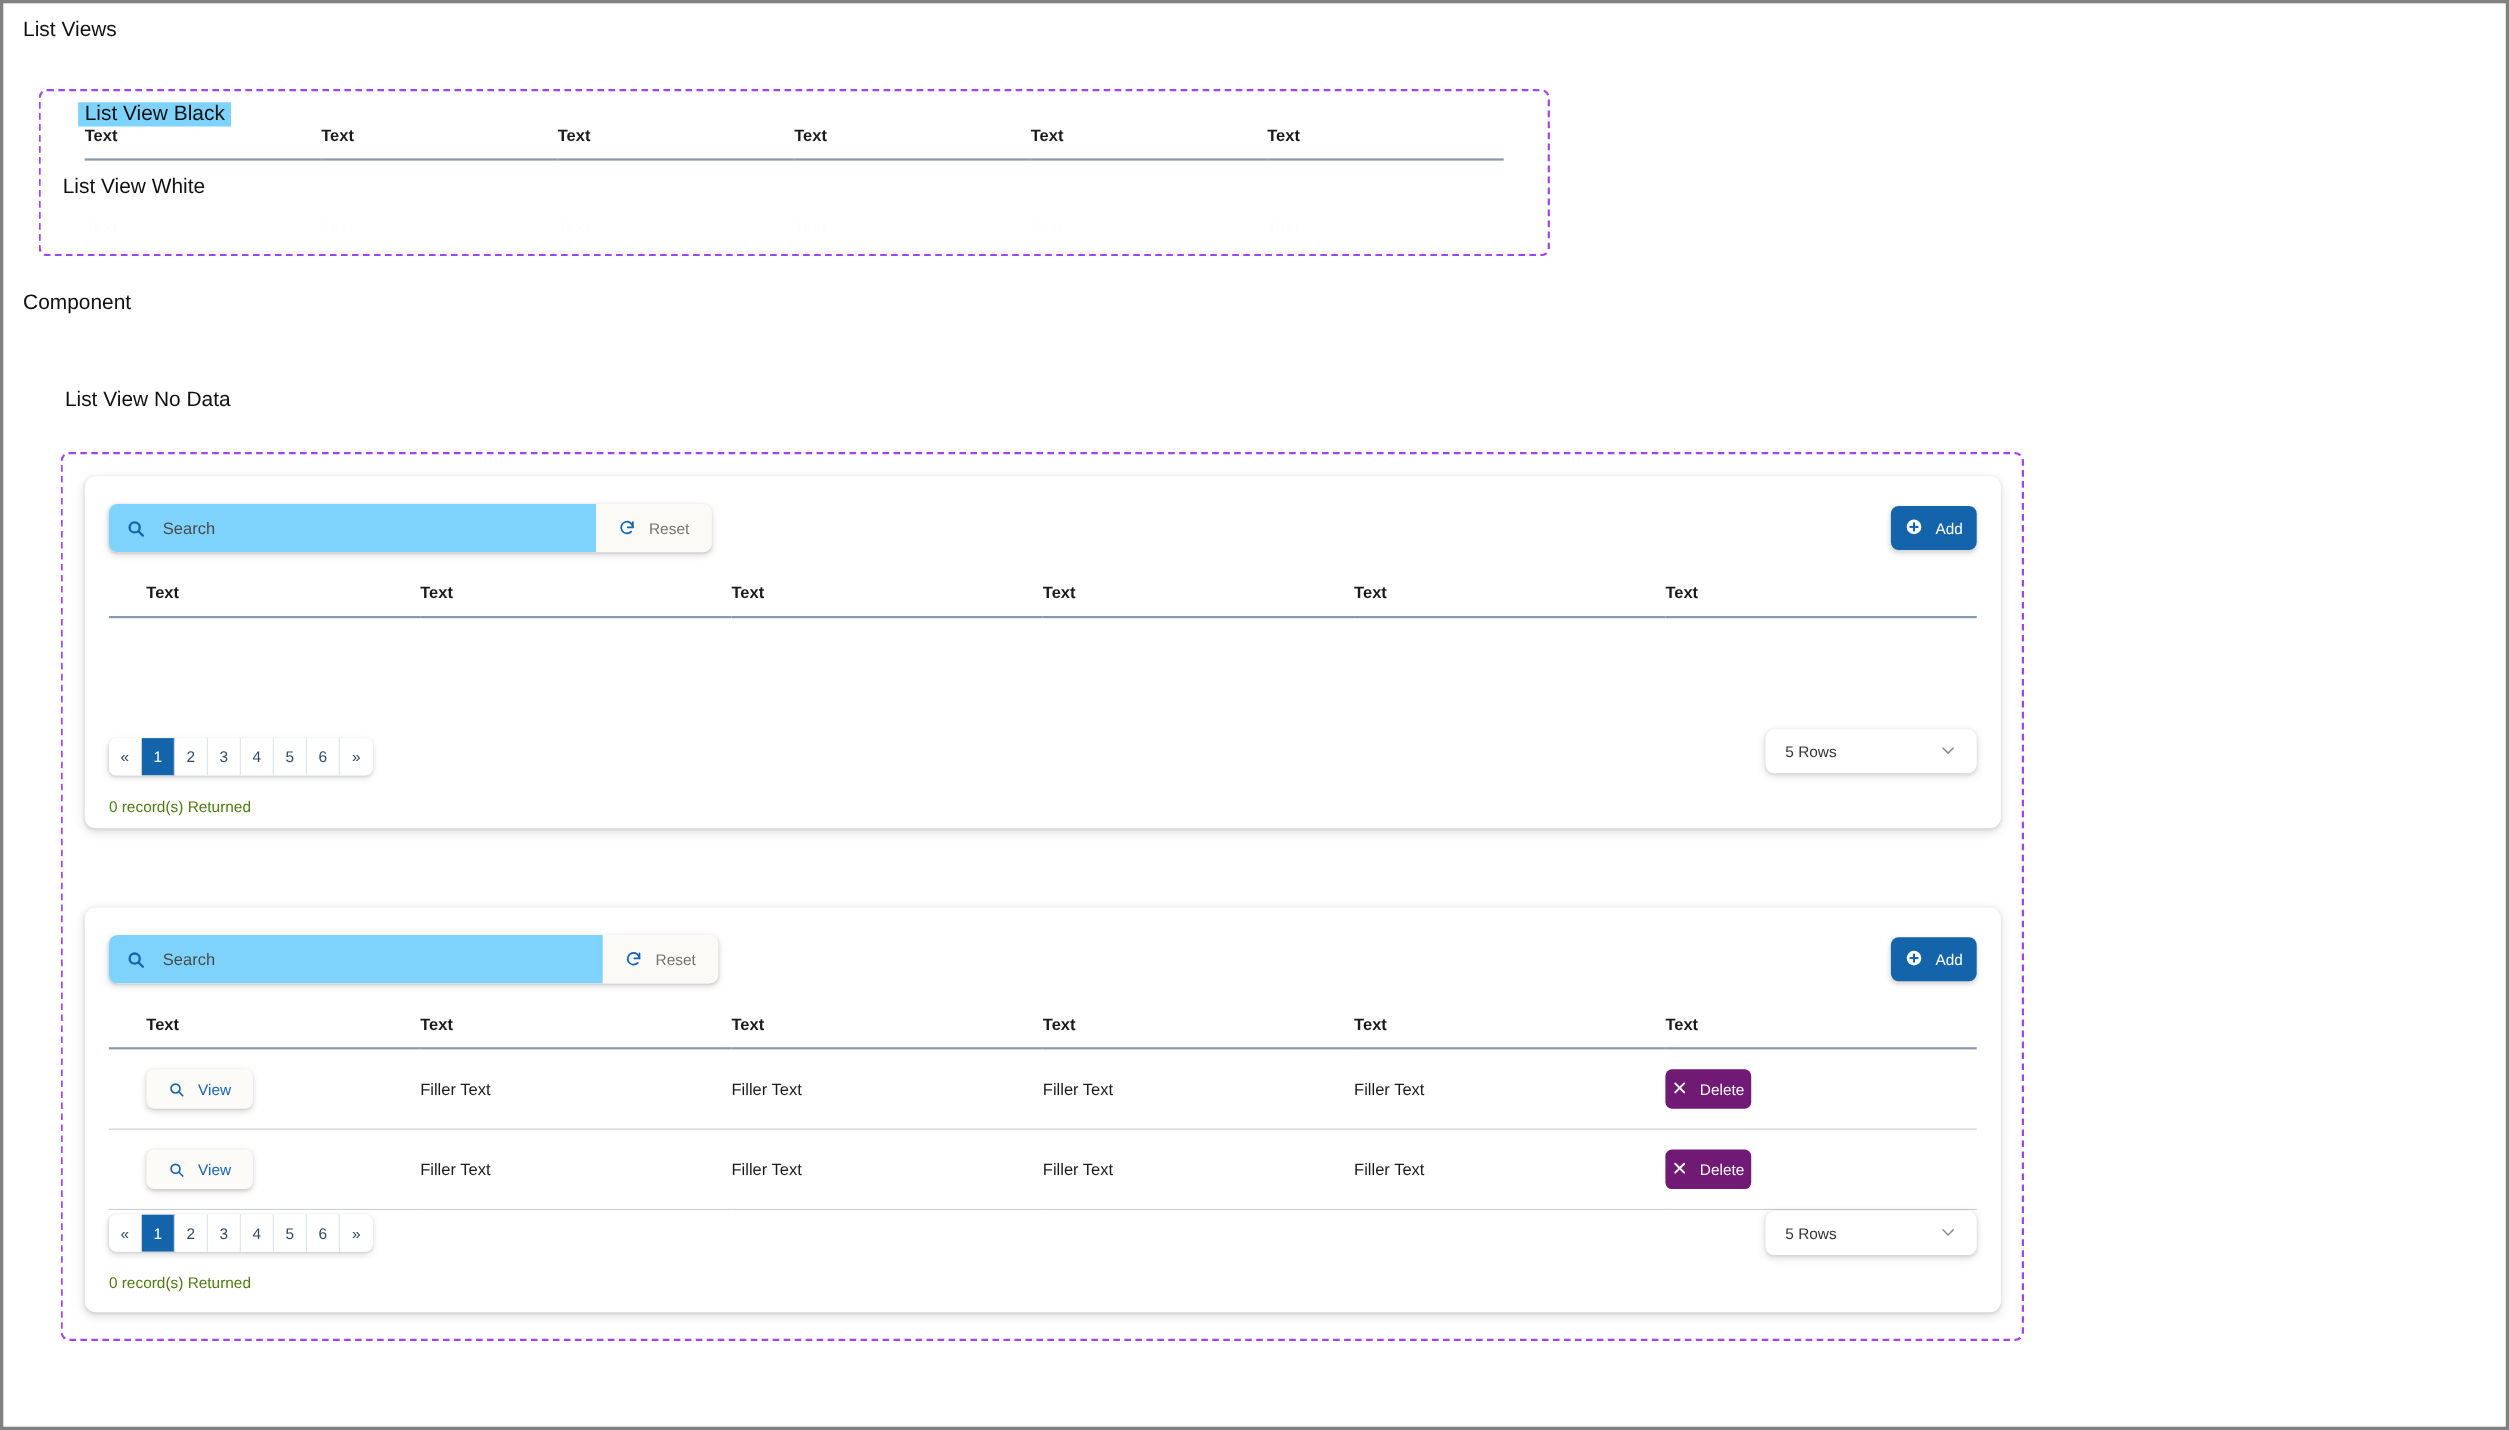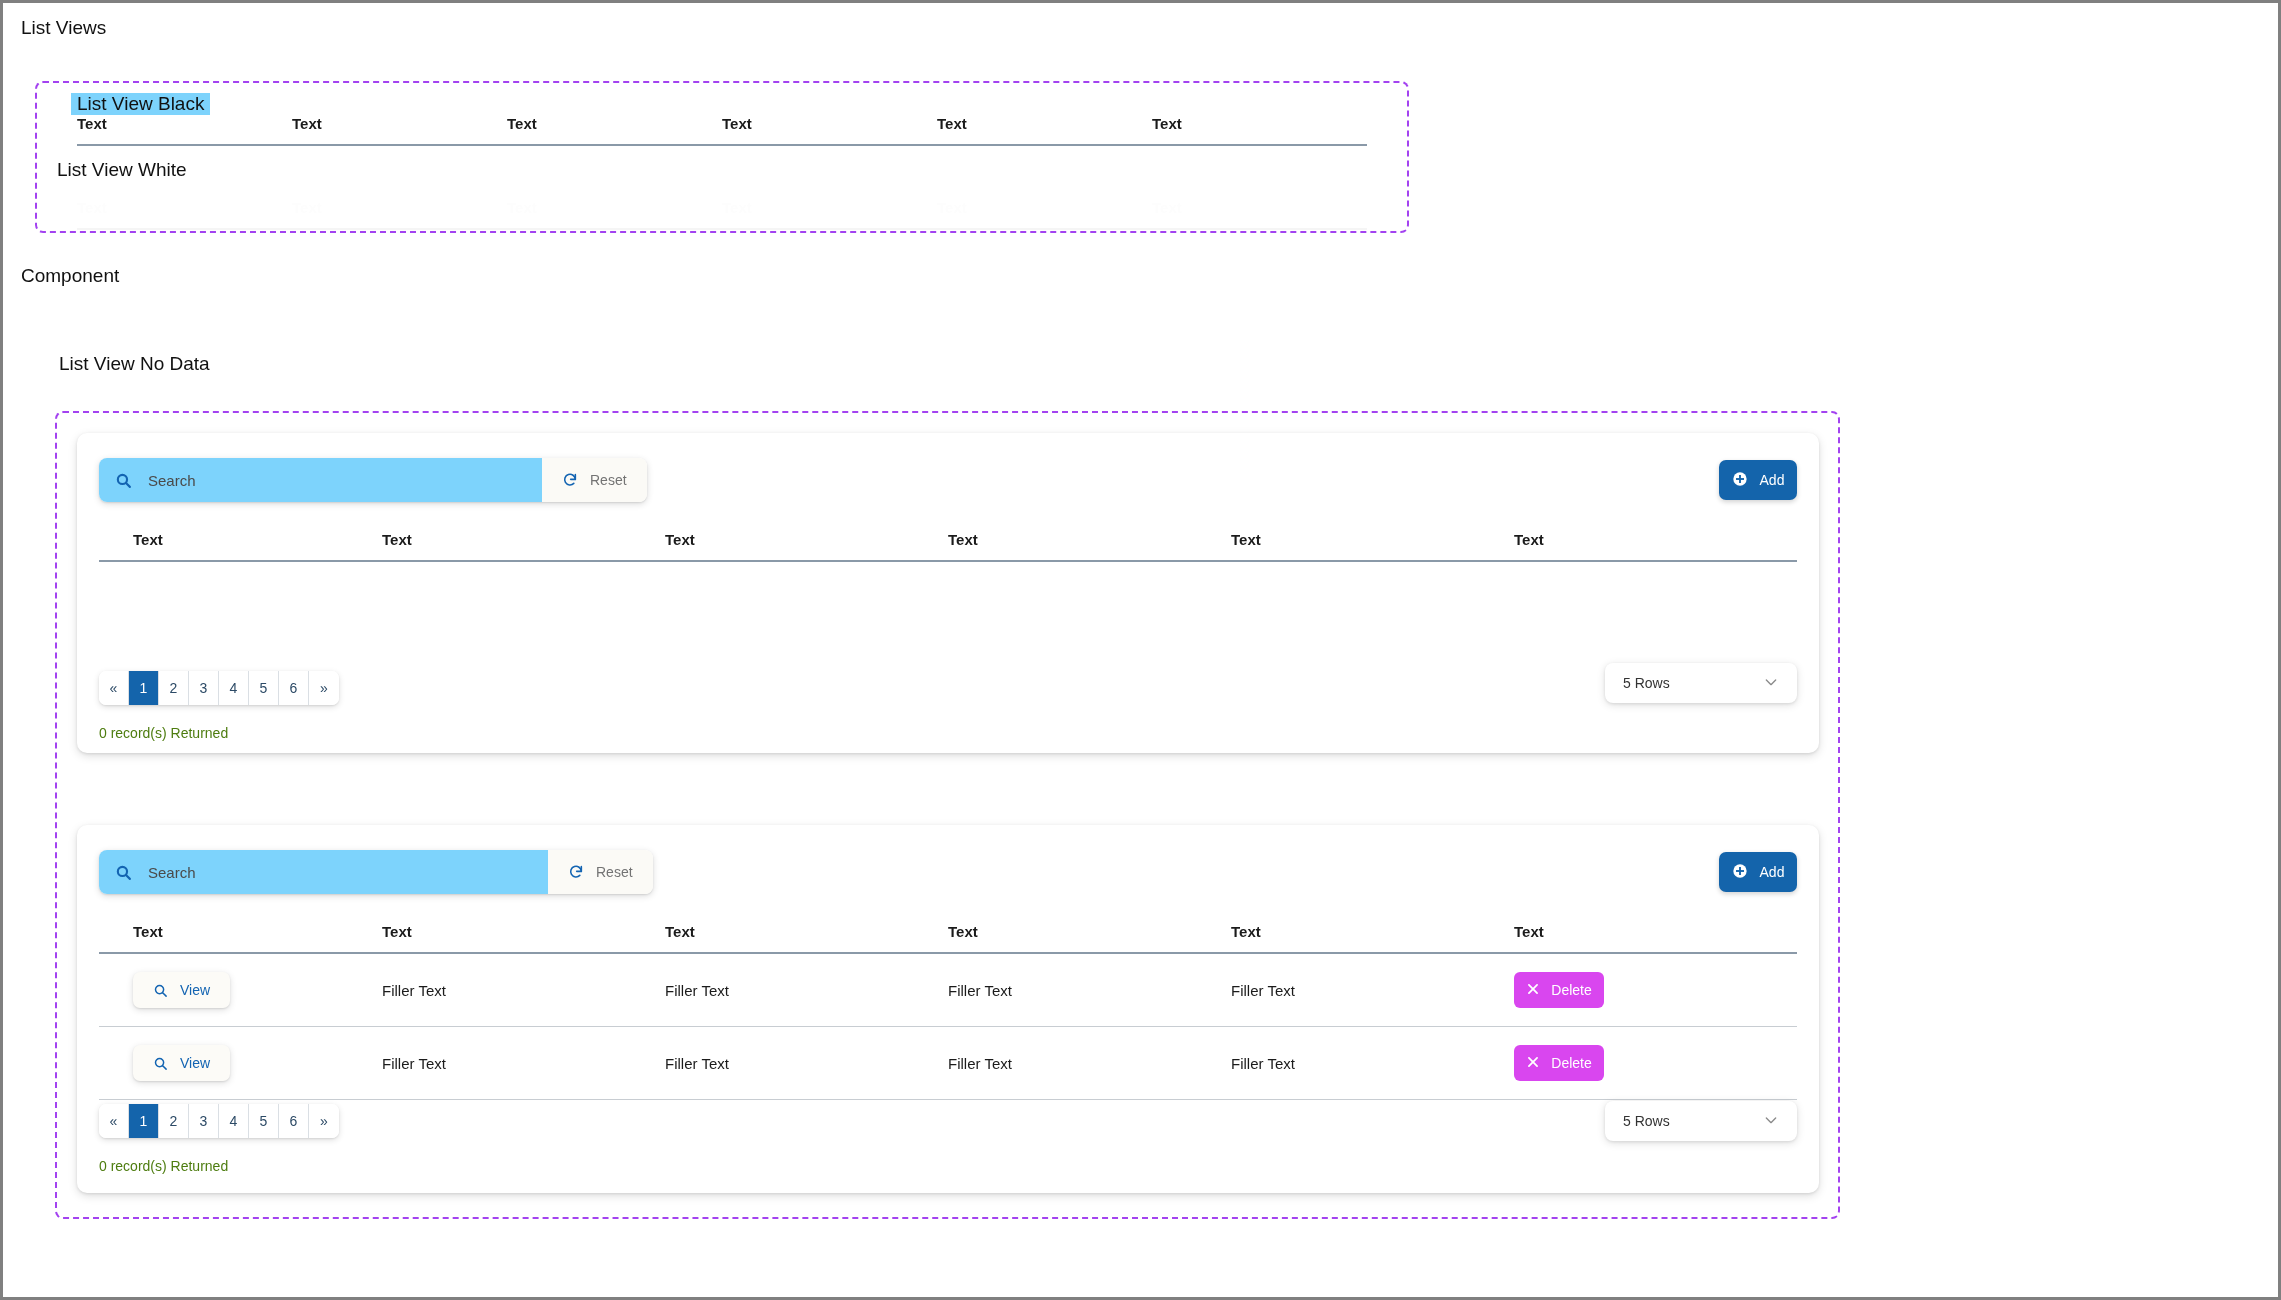--- a/index.html
+++ b/index.html
@@ -104,24 +104,24 @@
     border:none; cursor:pointer;
     border-radius: 7px;
     padding: 10px 20px;
     font-family:"Liberation Sans", sans-serif;
     font-size:14px;
     color:#1364b2;
     box-shadow: 0 2px 7px rgba(0,0,0,.13), 0 1px 2px rgba(0,0,0,.10);
   }
   .delete-btn {
     display:inline-flex; align-items:center; justify-content:center; gap:11px;
-    background:#d946ef;
+    background:#701a75;
     border:none; cursor:pointer;
     border-radius: 6px;
-    width: 90px; height: 36px;
+    width: 78px; height: 36px;
     font-family:"Liberation Sans", sans-serif;
     font-size:14px;
     color:#ffffff;
   }
 
   
   .nodata {
     position:absolute;
     background:#ffffff;
     border-radius: 8px;

